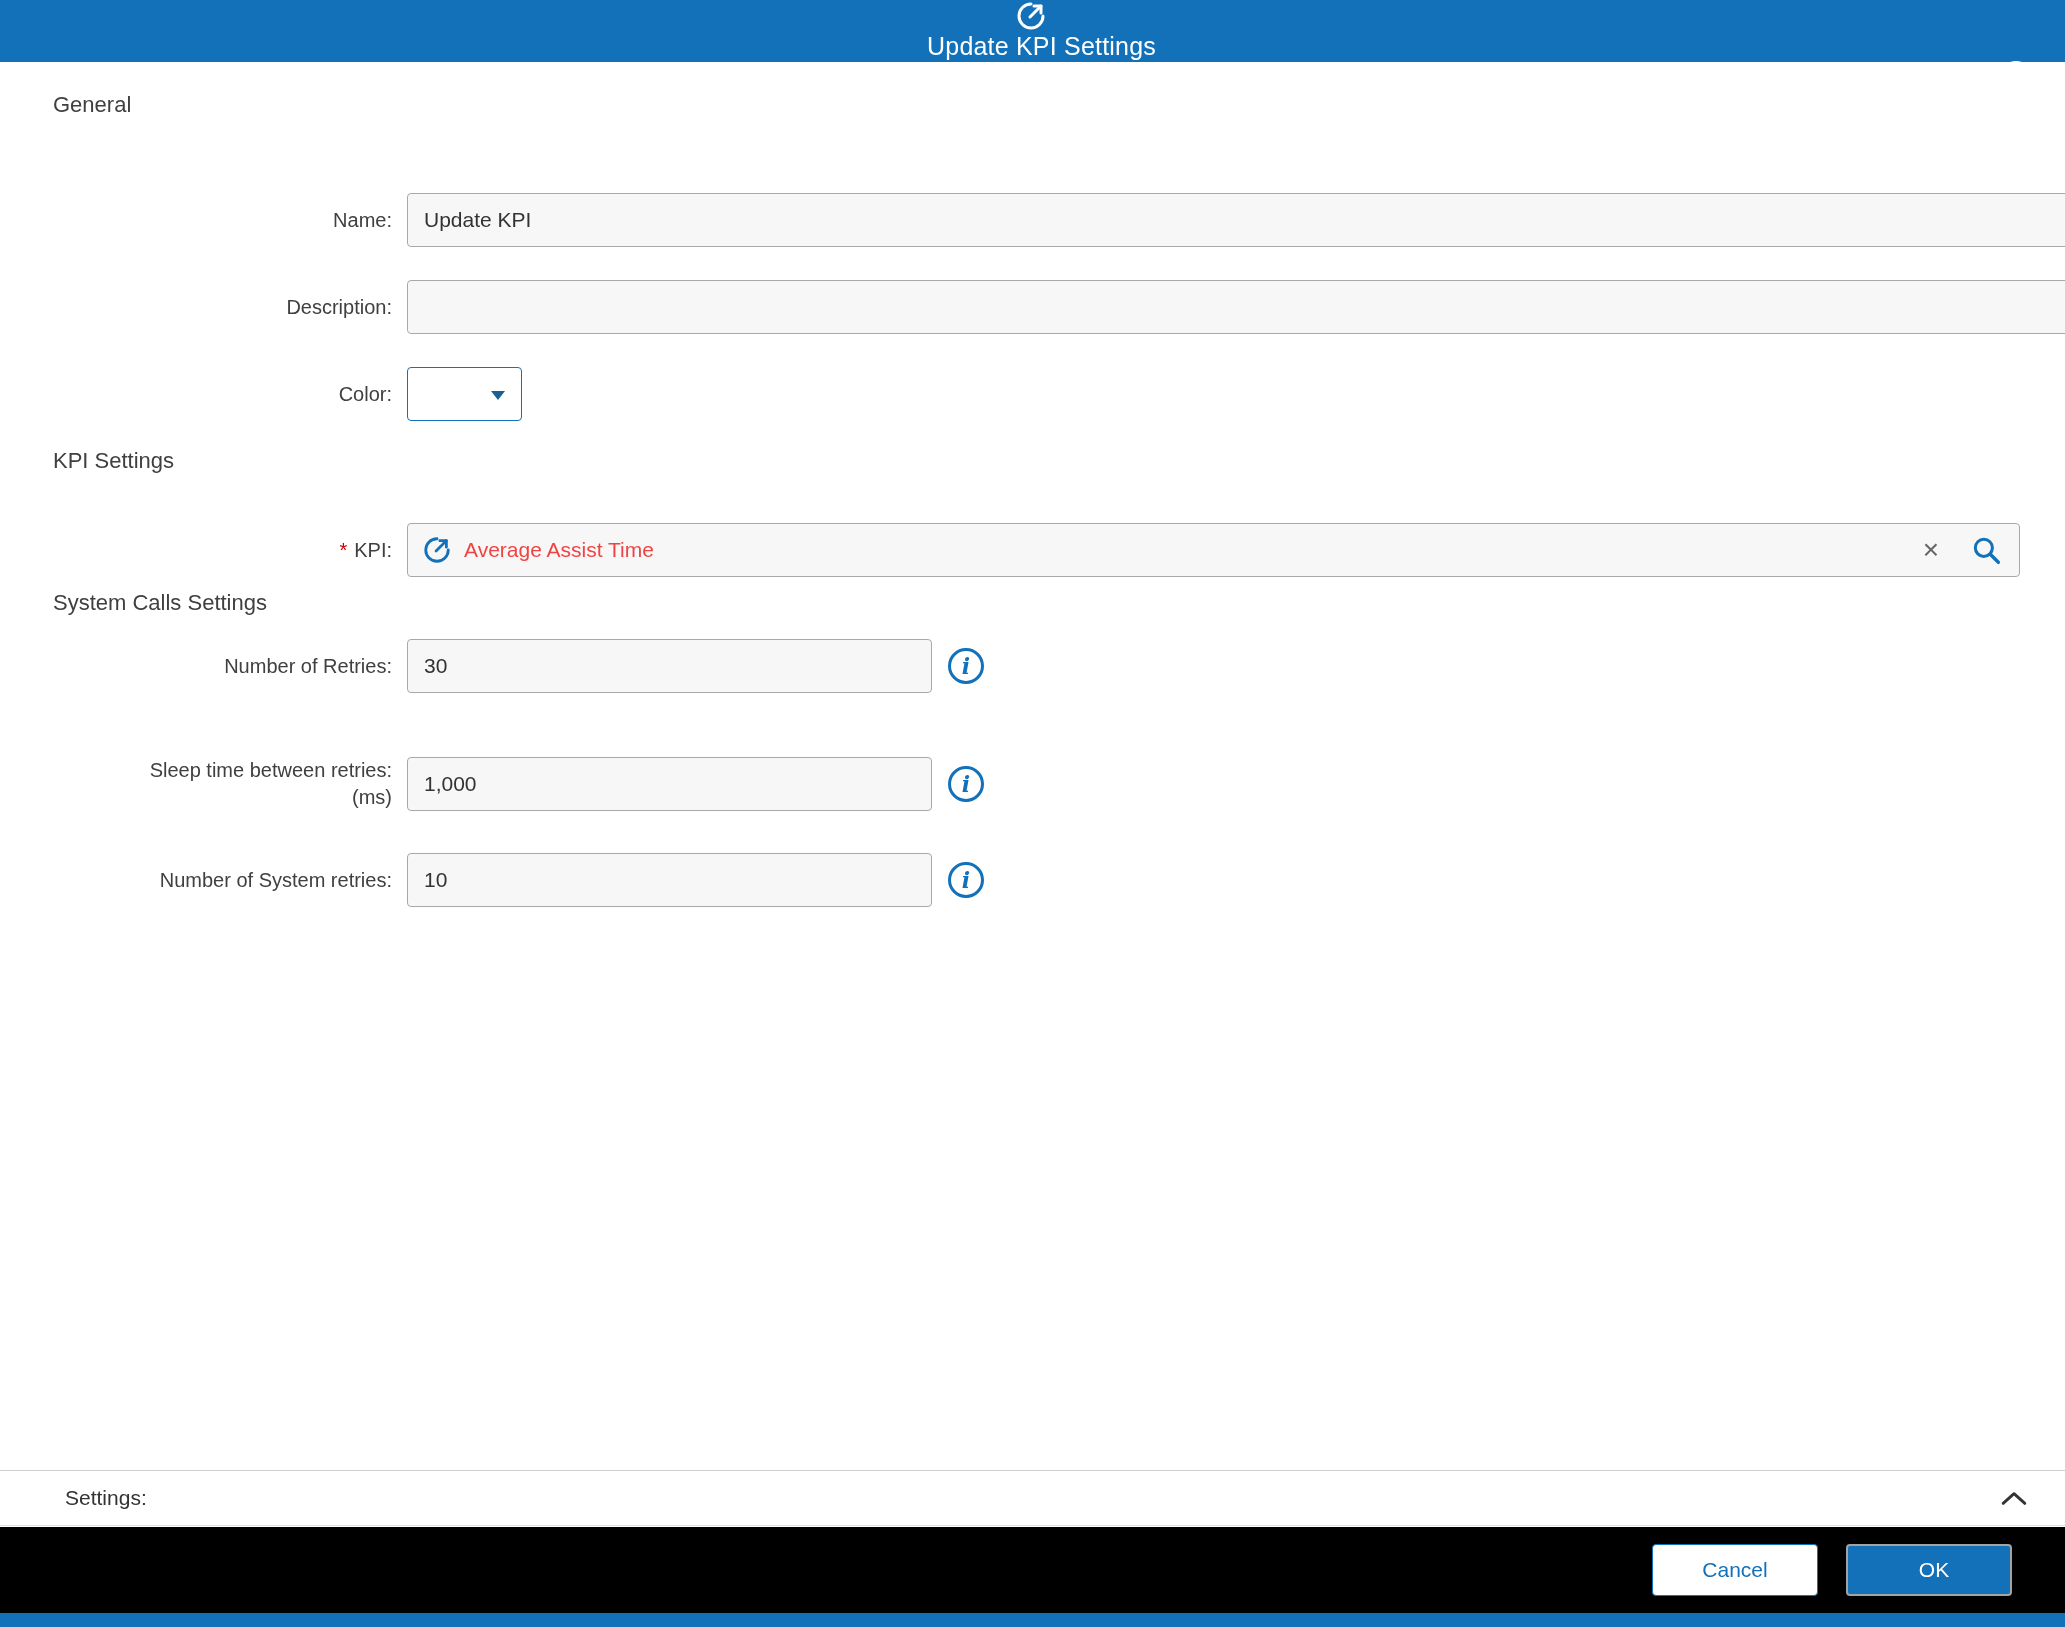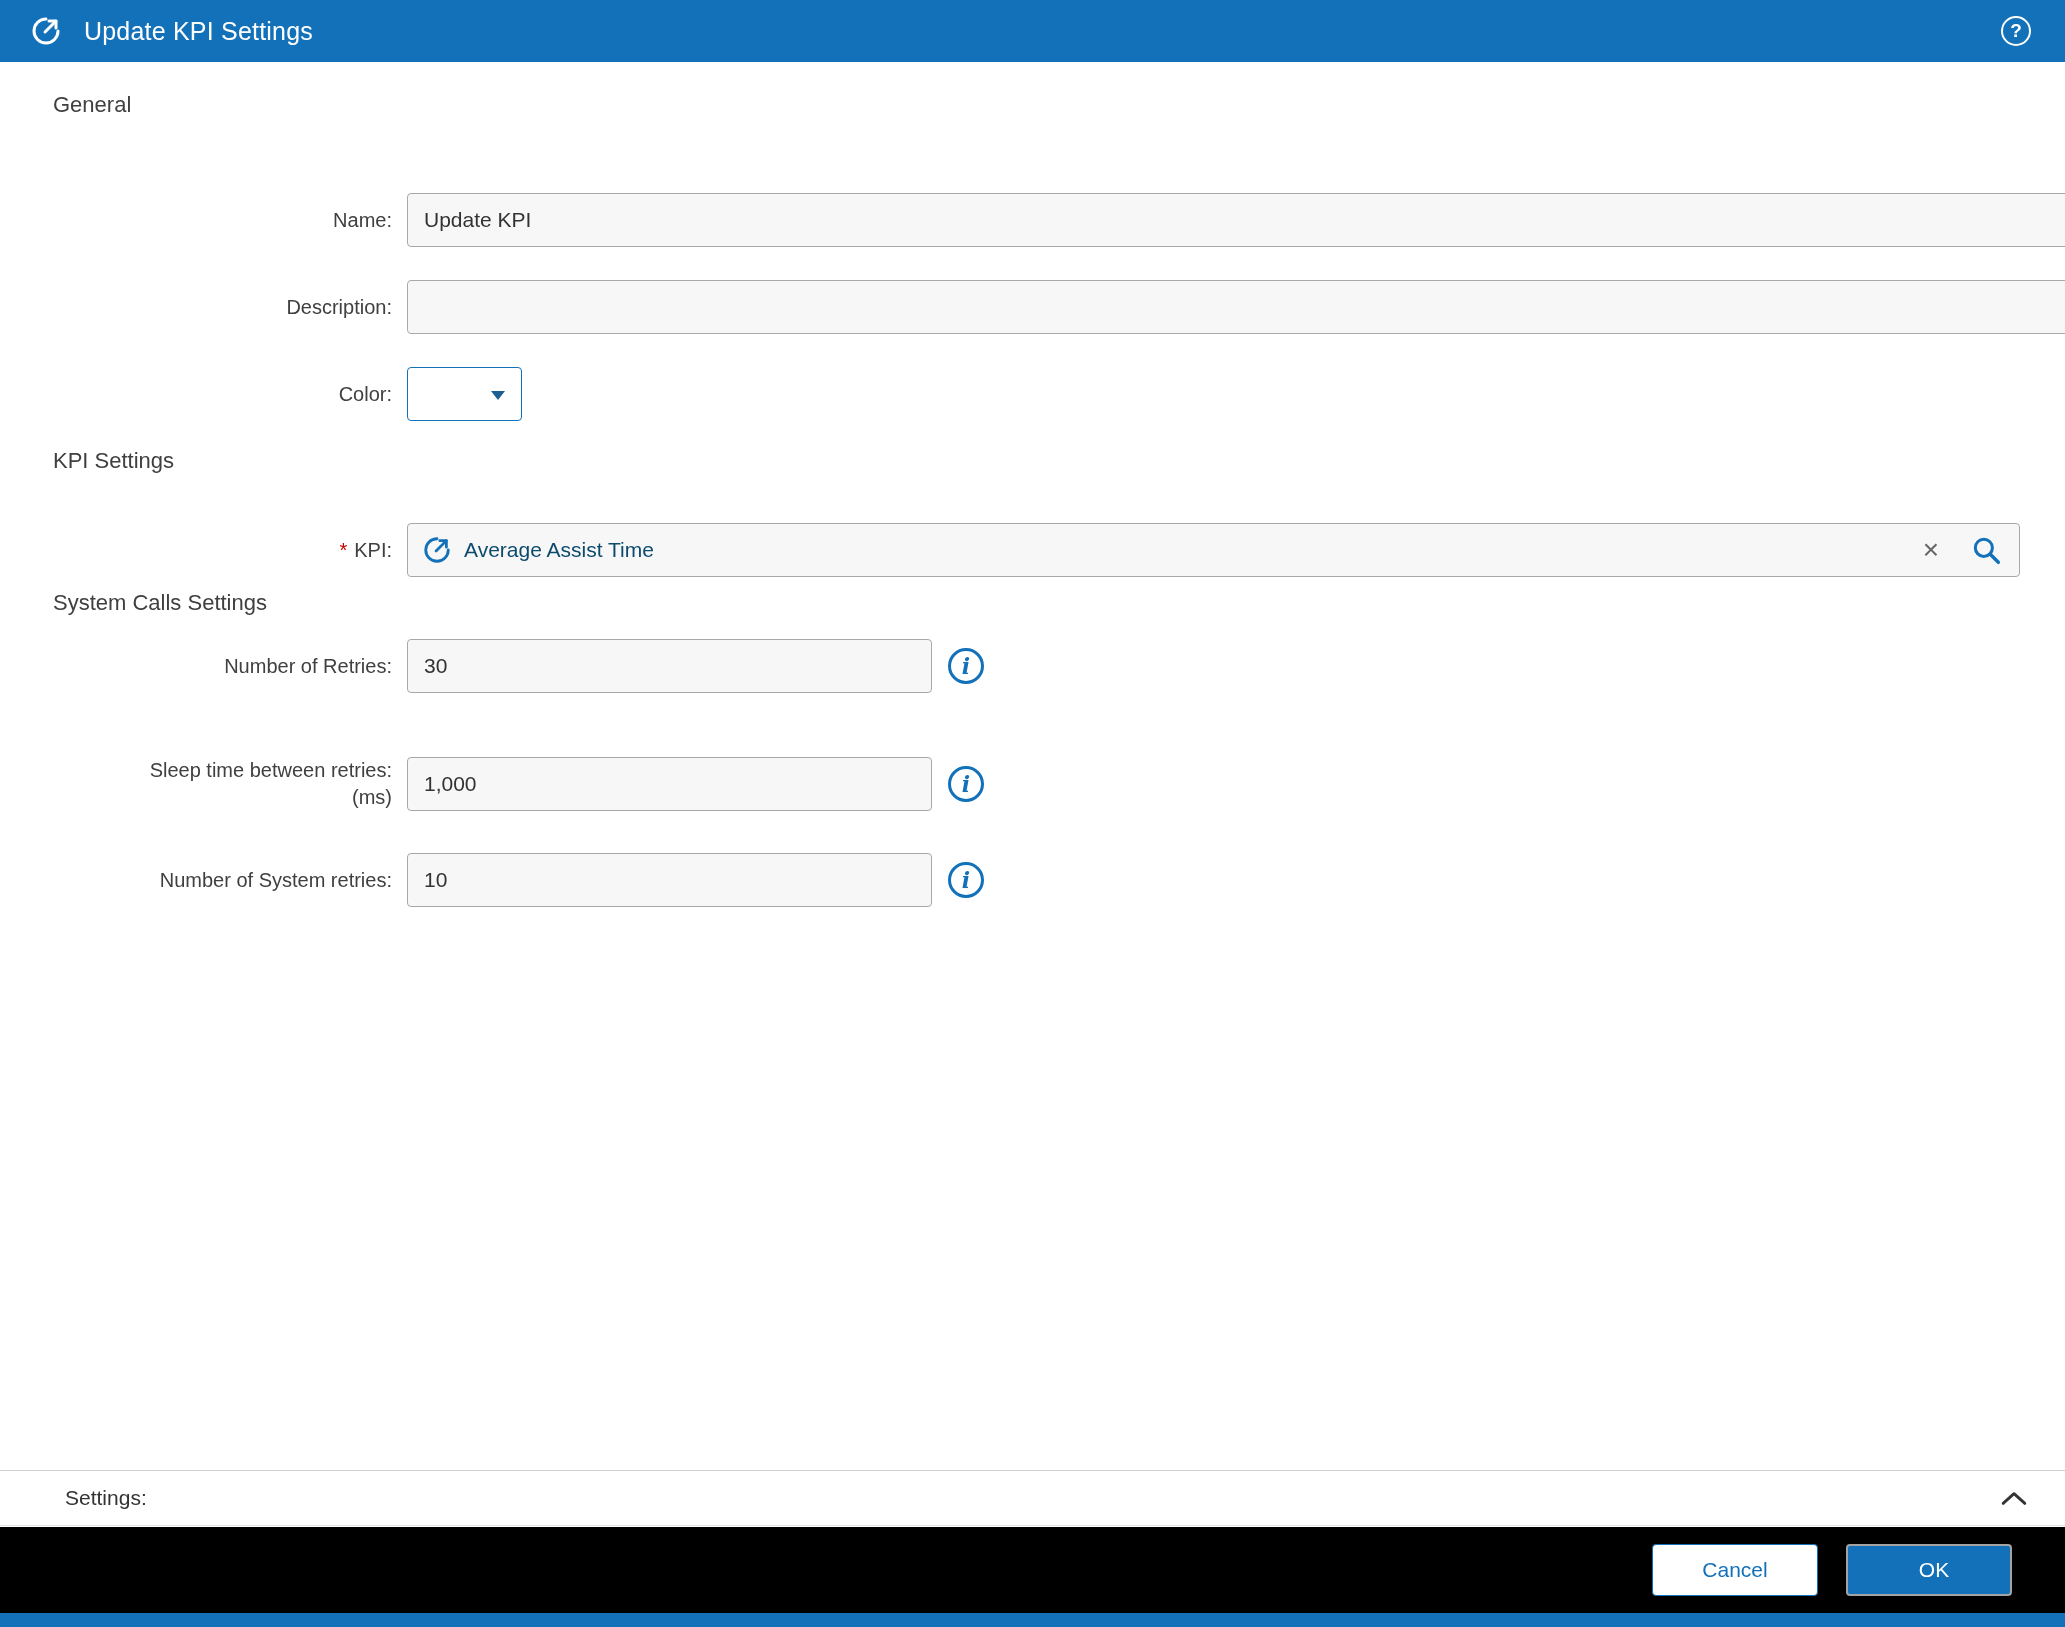--- a/index.html
+++ b/index.html
@@ -9,21 +9,21 @@
     background:#ffffff;
     position:relative;
     overflow:hidden;
     color:#333;
   }
 
   
   .titlebar {
     position:absolute; top:0; left:0; right:0; height:62px;
     background:#1271b9; display:flex; align-items:center;
-    padding:0 34px 0 30px; color:#fff;
+    padding:0 34px 0 30px; color:#fff;flex-direction:column;
   }
   .app-icon { width:32px; height:32px; display:flex; align-items:center; }
   .title { font-size:25px; font-weight:400; margin-left:22px; letter-spacing:.2px; }
   .help-btn {
     margin-left:auto; width:30px; height:30px; border:2px solid #fff; border-radius:50%;
     display:flex; align-items:center; justify-content:center;
     font-size:19px; font-weight:700; cursor:pointer;
   }
 
   
@@ -59,21 +59,21 @@
     border-top:9px solid #1b5f93;
   }
 
   
   .kpi-combo {
     position:absolute; left:407px; top:0; width:1613px; height:54px;
     background:#f7f7f7; border:1px solid #a8a8a8; border-radius:4px;
     display:flex; align-items:center; padding:0 18px 0 14px; cursor:pointer;
   }
   .kpi-combo .kpi-glyph { width:30px; height:30px; display:flex; align-items:center; }
-  .kpi-value { font-size:21px; color:#0c4a6e; margin-left:12px; }
+  .kpi-value { font-size:21px; color:#ef4444; margin-left:12px; }
   .combo-spacer { flex:1; }
   .clear-icon { font-size:28px; color:#666; cursor:pointer; line-height:1; margin-right:32px; font-weight:300; }
   .search-icon { width:30px; height:30px; display:flex; align-items:center; cursor:pointer; }
 
   
   .info-icon {
     position:absolute; left:948px; top:9px; width:36px; height:36px;
     border:3px solid #1271b9; border-radius:50%; color:#1271b9;
     display:flex; align-items:center; justify-content:center;
     font:italic 700 22px "DejaVu Serif", serif; cursor:pointer;

